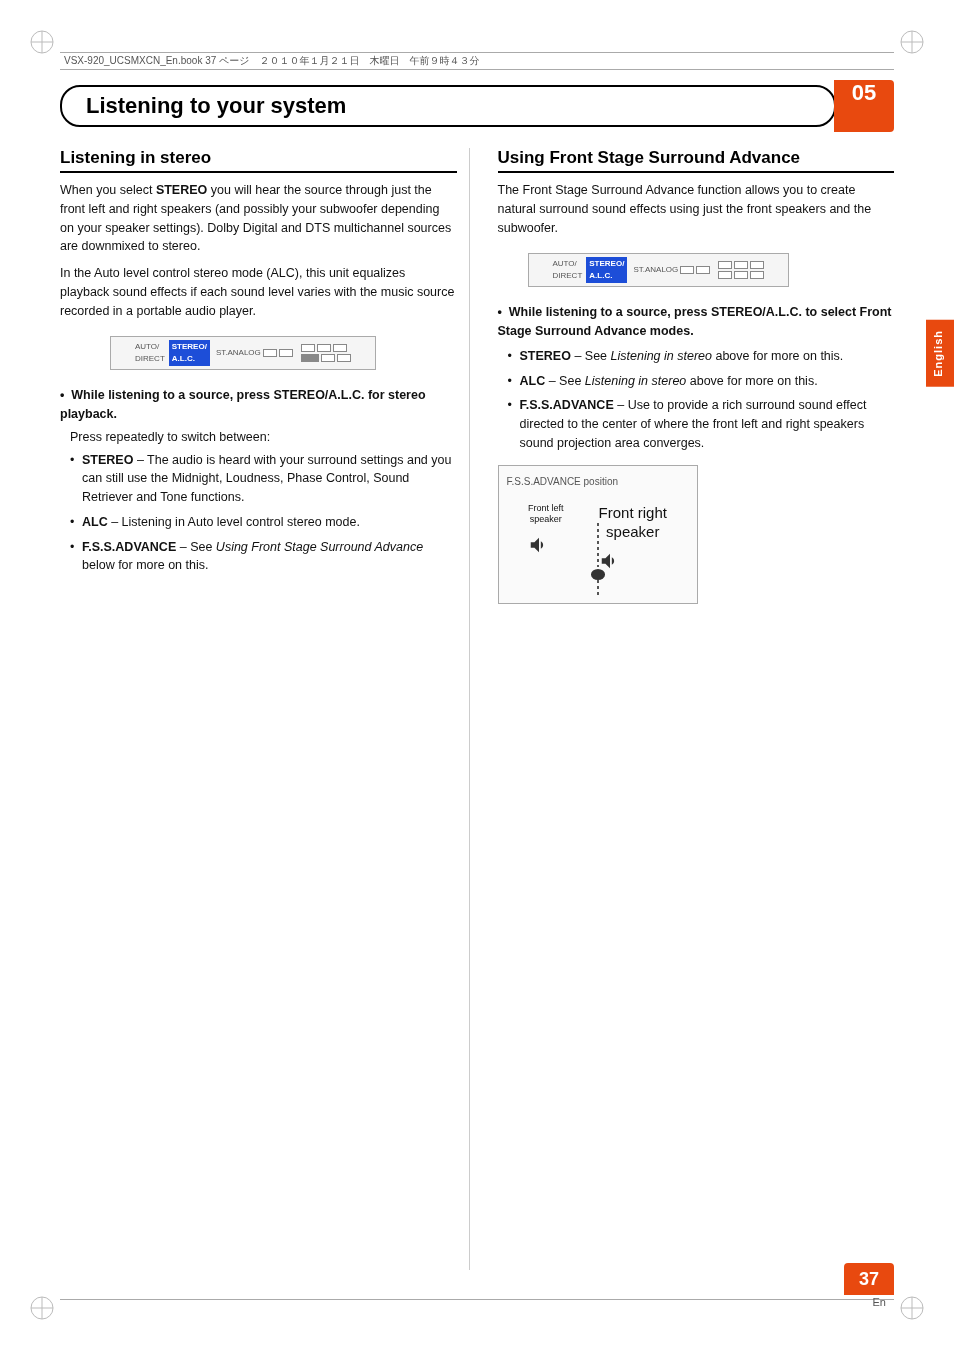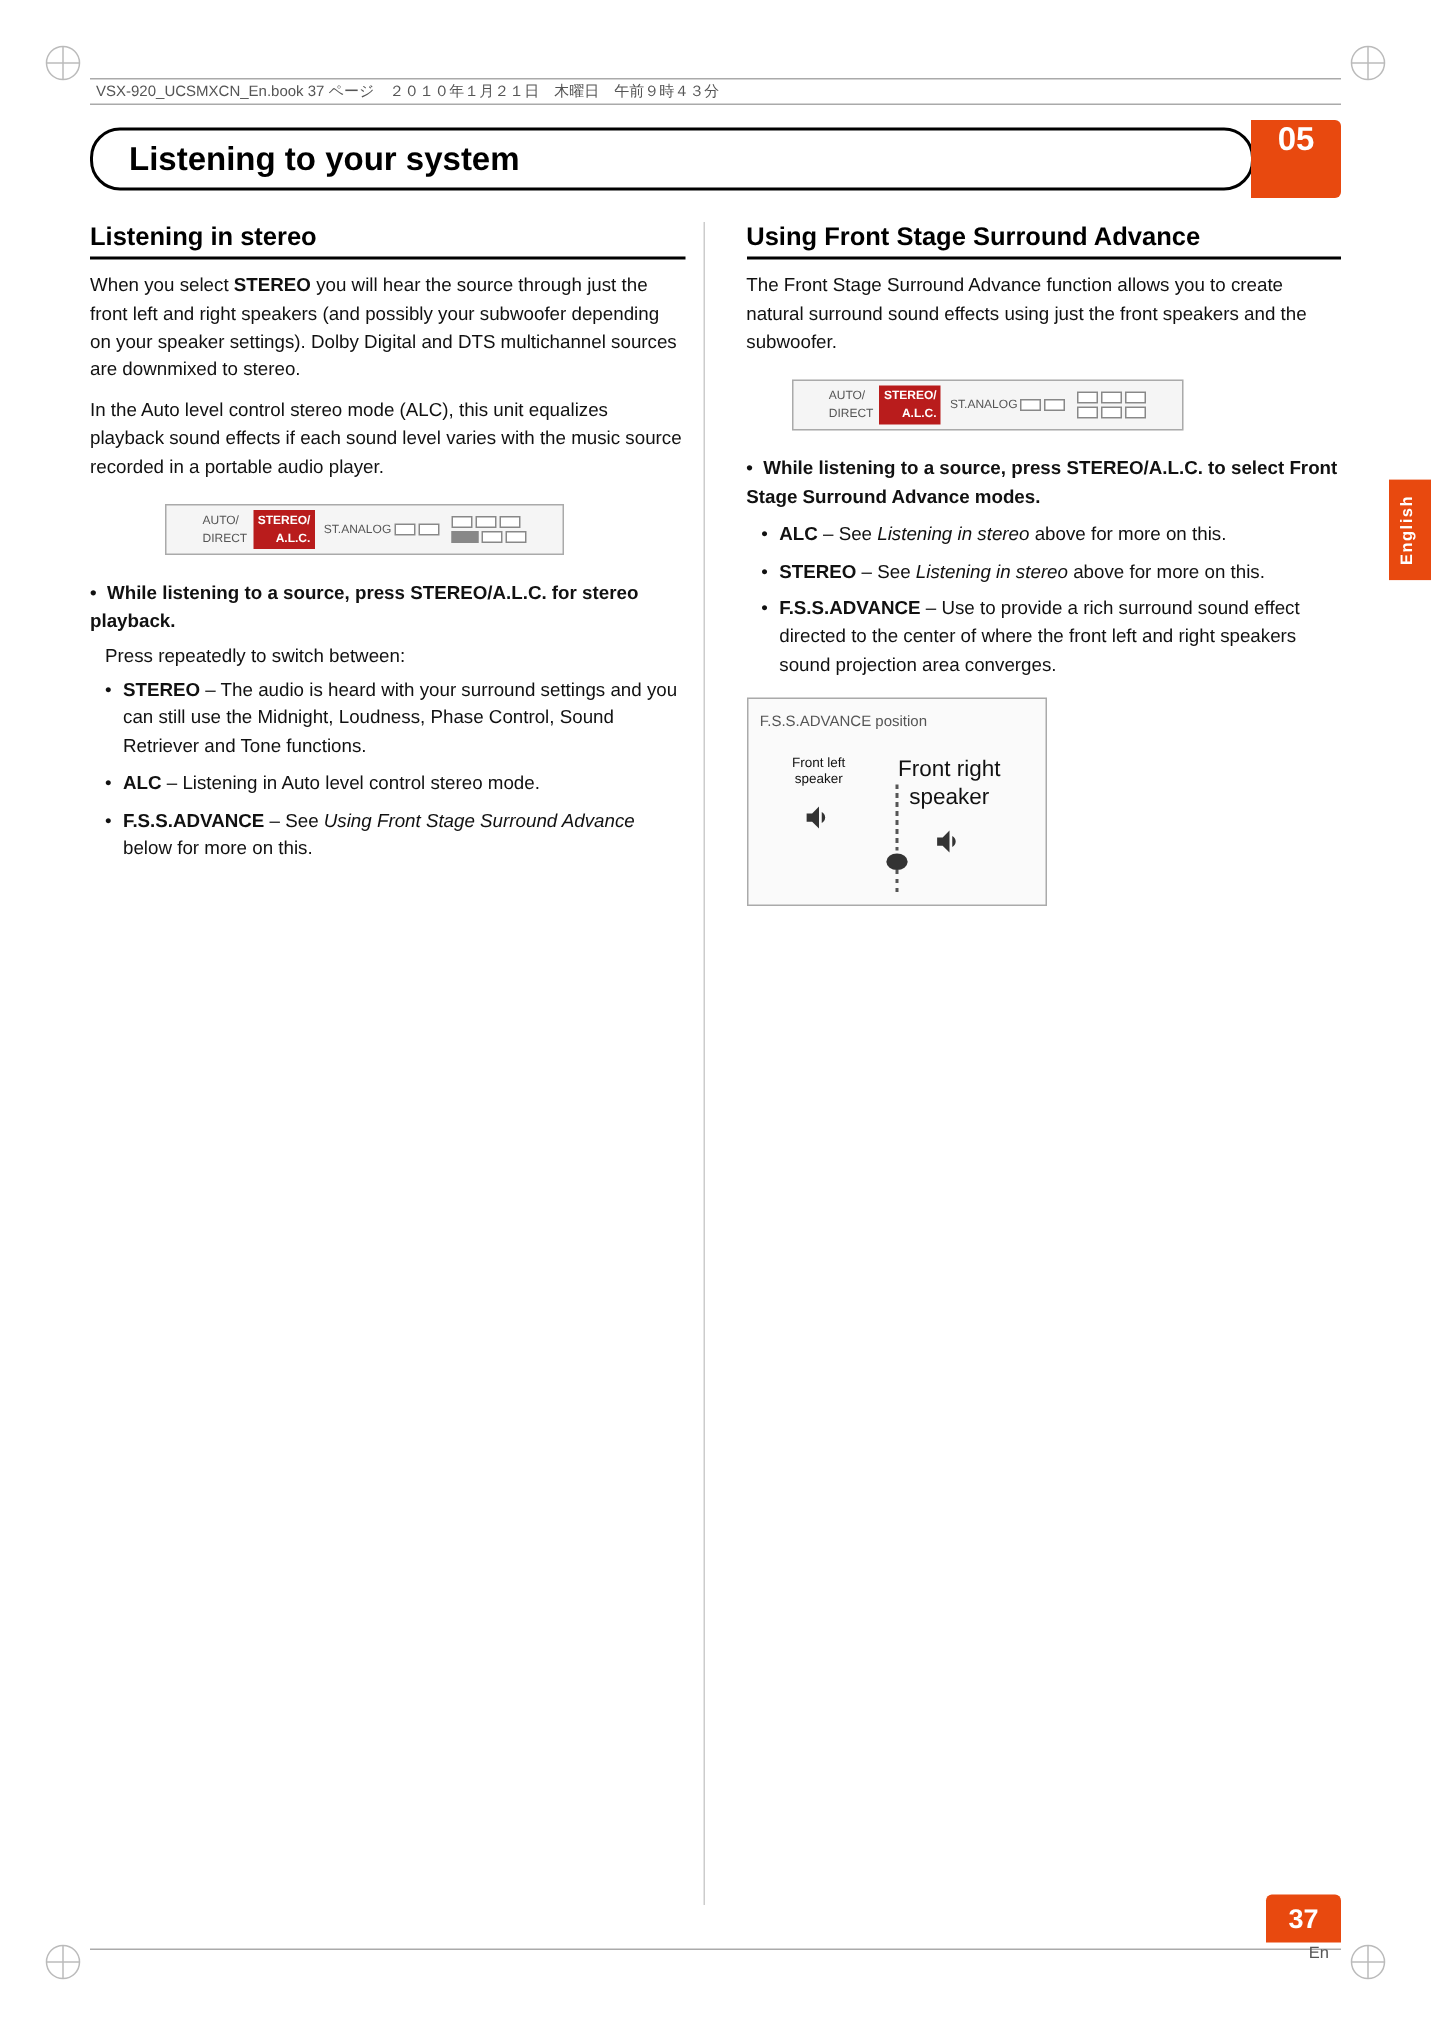--- a/index.html
+++ b/index.html
@@ -148,26 +148,25 @@
       margin: 8px 0 8px 20px;
       background: #f5f5f5;
       gap: 4px;
       font-size: 9px;
     }
     .display-mockup .dm-label {
       font-size: 8px;
       color: #555;
     }
     .display-mockup .dm-highlight {
-      background: #b91c1c;
+      background: #1d4ed8;
       color: #fff;
       padding: 1px 3px;
       font-size: 8px;
       font-weight: bold;
-      text-align: right;
     }
     .display-mockup .dm-box {
       border: 1px solid #888;
       width: 14px;
       height: 8px;
       background: #fff;
     }
     .display-mockup .dm-box-filled {
       border: 1px solid #888;
       width: 14px;
@@ -224,21 +223,21 @@
       justify-content: space-around;
       align-items: flex-start;
       padding: 8px 4px;
       position: relative;
       min-height: 100px;
     }
 
     .speaker-item {
       display: flex;
       flex-direction: column;
-      align-items: center;
+      align-items: flex-start;
       font-size: 10px;
       text-align: center;
       gap: 4px;
     }
 
     
     .dotted-line-container {
       position: absolute;
       left: 50%;
       top: 0;
@@ -442,24 +441,24 @@
             </div>
           </div>
         </div>
 
         <div class="bullet-section">
           <div class="bullet-header">
             • &nbsp;While listening to a source, press <strong>STEREO/A.L.C. to select Front Stage Surround Advance modes.</strong>
           </div>
           <ul class="bullet-list" style="margin-top:6px;">
             <li>
-              <strong>ALC</strong> – See <em>Listening in stereo</em> above for more on this.
+              <strong>STEREO</strong> – See <em>Listening in stereo</em> above for more on this.
             </li>
             <li>
-              <strong>STEREO</strong> – See <em>Listening in stereo</em> above for more on this.
+              <strong>ALC</strong> – See <em>Listening in stereo</em> above for more on this.
             </li>
             <li>
               <strong>F.S.S.ADVANCE</strong> – Use to provide a rich surround sound effect directed to the center of where the front left and right speakers sound projection area converges.
             </li>
           </ul>
         </div>
 
         <div class="fss-diagram">
           <div class="fss-diagram-title">F.S.S.ADVANCE position</div>
           <div class="fss-diagram-inner">

